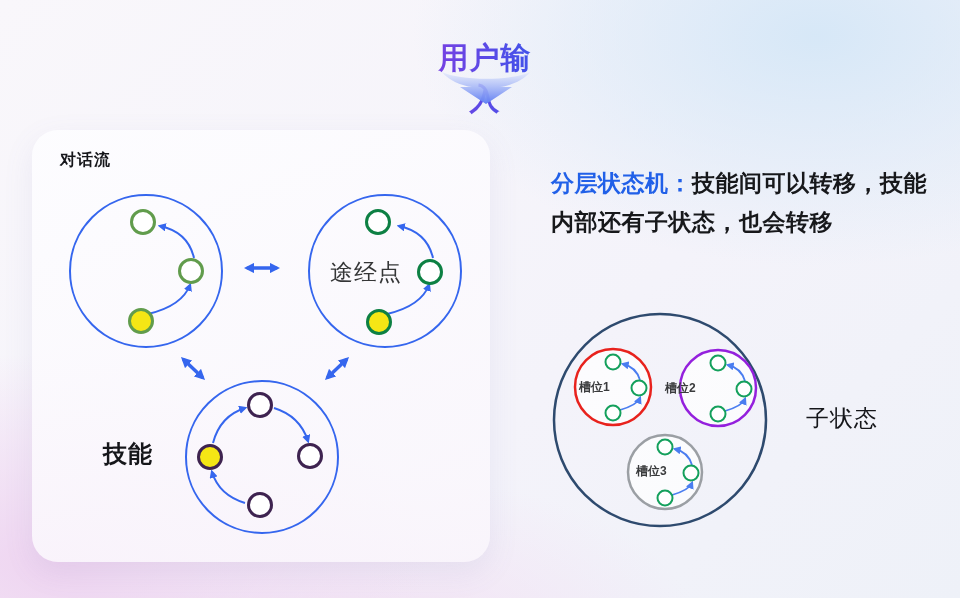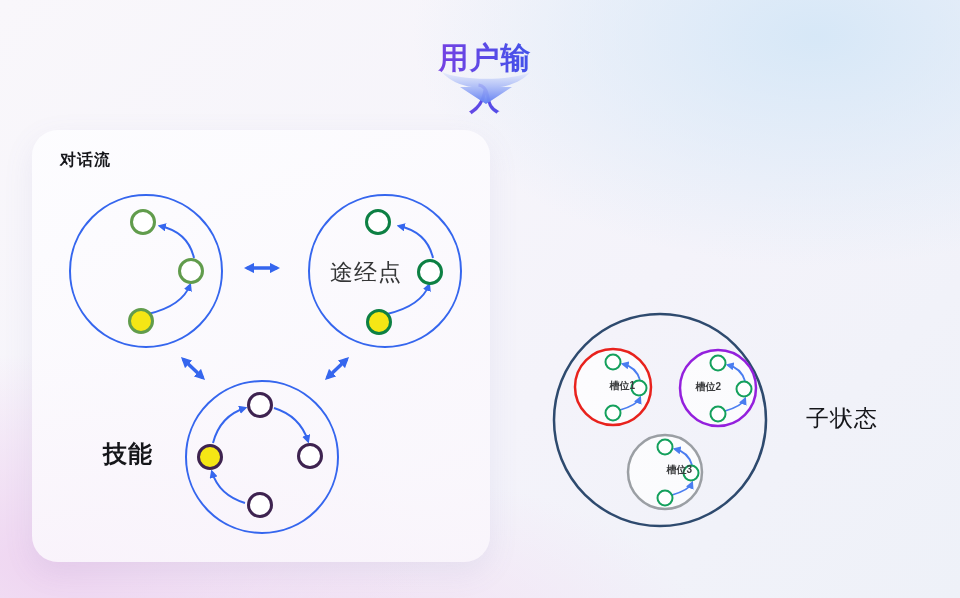--- a/index.html
+++ b/index.html
@@ -33,22 +33,22 @@
   .lbl-waypoint{left:316px;top:257px;width:100px;}
   .lbl-retrieval{left:216px;top:443px;width:88px;}
   .skill-label{left:103px;top:438px;font-size:24px;font-weight:700;color:#15161a;letter-spacing:1px;}
   .annotation{
     left:551px;top:164px;width:395px;
     font-size:23px;line-height:39px;font-weight:700;color:#17181b;letter-spacing:0.5px;
   }
   .annotation .lead{font-weight:700;}
   .substate-box{left:545px;top:303px;width:240px;height:236px;}
   .slot-label{
-    position:absolute;width:56px;text-align:right;
-    font-size:10px;font-weight:700;color:#3a3b3d;
+    position:absolute;width:56px;text-align:left;
+    font-size:12px;font-weight:700;color:#3a3b3d;
   }
   .slot1-label{left:34px;top:76px;}
   .slot2-label{left:120px;top:77px;}
   .slot3-label{left:83px;top:160px;margin-left:8px;}
   .substate-label{left:806px;top:403px;font-size:23px;font-weight:400;color:#15161a;letter-spacing:1px;}
   svg{display:block;}
 </style>
 </head>
 <body>
 
@@ -106,20 +106,24 @@
 
     <circle cx="228" cy="275" r="11.5" fill="#ffffff" stroke="#3e2350" stroke-width="3"></circle>
     <circle cx="278" cy="326" r="11.5" fill="#ffffff" stroke="#3e2350" stroke-width="3"></circle>
     <circle cx="228" cy="375" r="11.5" fill="#ffffff" stroke="#3e2350" stroke-width="3"></circle>
     <circle cx="178" cy="327" r="11.5" fill="#f5e615" stroke="#3e2350" stroke-width="3"></circle>
   </svg>
 
   <div class="abs state-label lbl-waypoint">途经点</div>
   <div class="abs skill-label">技能</div>
 
+  <div class="abs annotation">
+    <div><span class="lead" style="color:#2160e8;">分层状态机：</span><span>技能间可以转移，技能</span></div>
+    <div>内部还有子状态，也会转移</div>
+  </div>
 
   <div class="abs substate-box">
     <svg width="240" height="236" viewBox="0 0 240 236">
       <defs>
         <marker id="ah3" viewBox="0 0 10 10" refX="7" refY="5" markerWidth="4.5" markerHeight="4.5" orient="auto-start-reverse">
           <path d="M0,0 L10,5 L0,10 Z" fill="#4a7df0"></path>
         </marker>
       </defs>
 
       <circle cx="115" cy="117" r="106" fill="none" stroke="#2e4a6e" stroke-width="2.5"></circle>

